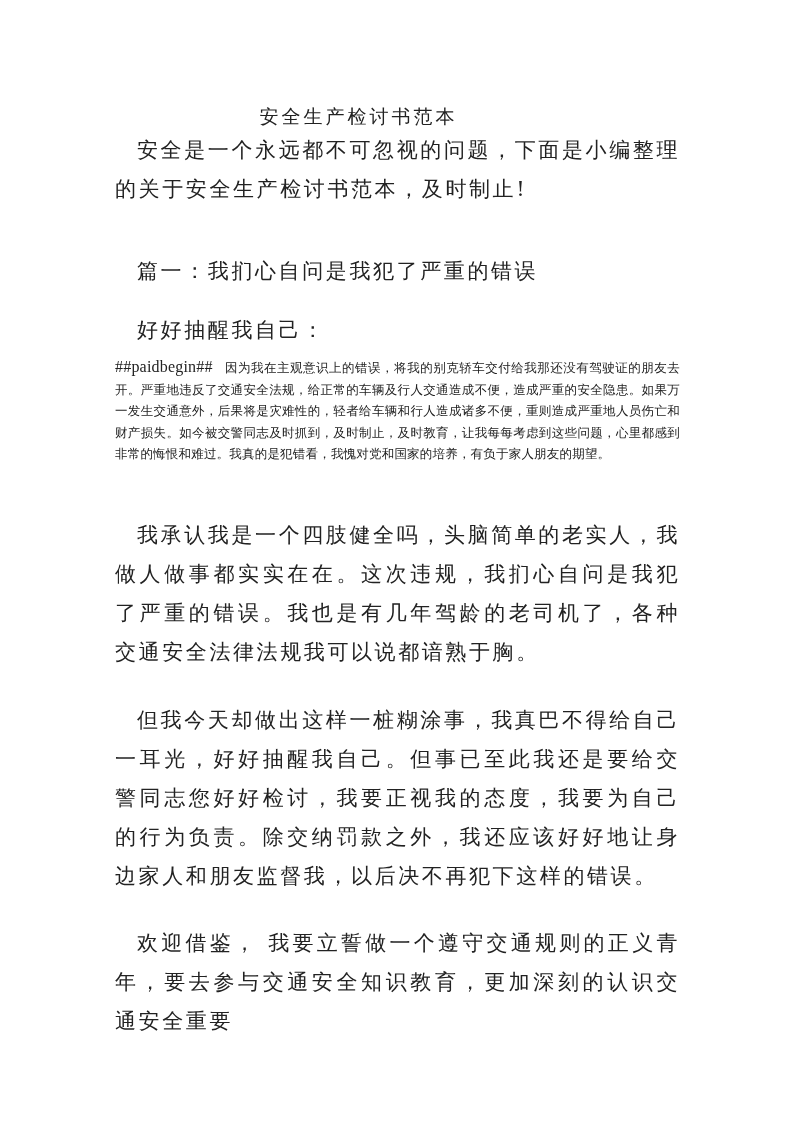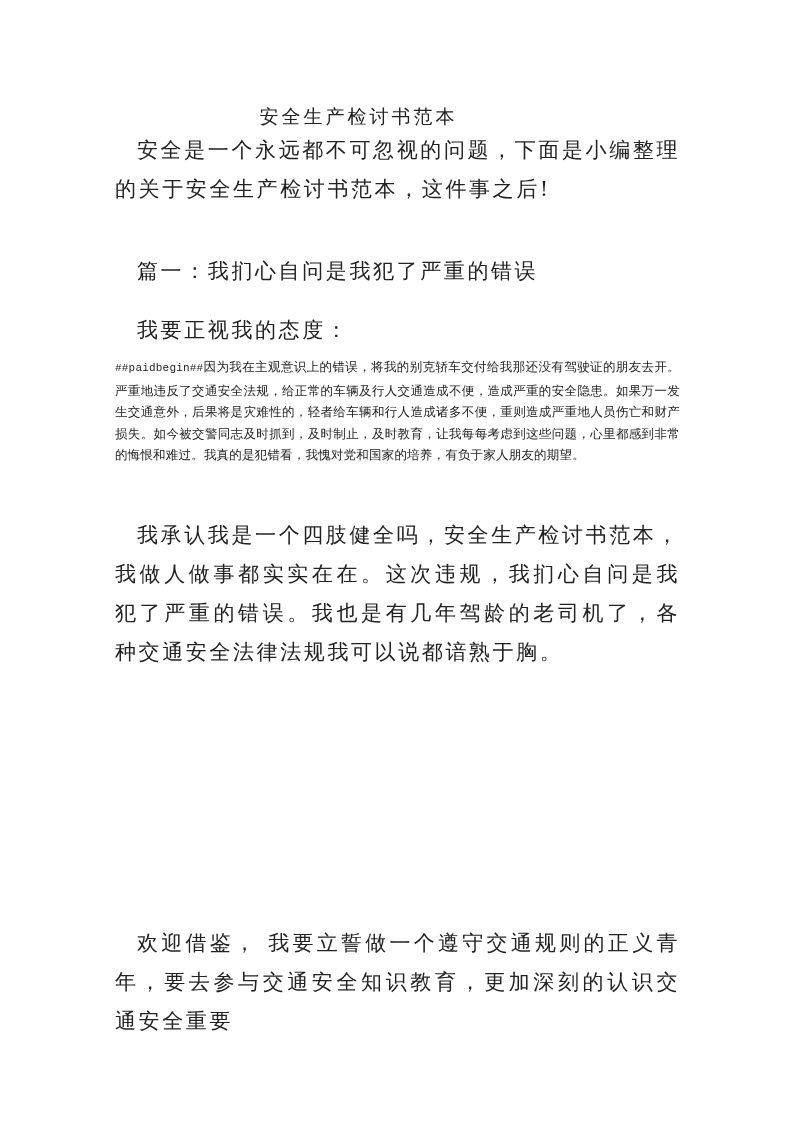--- a/index.html
+++ b/index.html
@@ -13,34 +13,35 @@
   .big {
     position: absolute; left: 115px; width: 565px;
     font-family: "DejaVu Serif", serif; font-size: 21px; line-height: 39px;
     letter-spacing: 2.6px; color: #222; text-align: justify;
   }
   .small {
     position: absolute; left: 115px; width: 565px;
     font-family: "DejaVu Serif", serif; font-size: 12.5px; line-height: 21.5px;
     color: #222; text-align: justify; letter-spacing: 0.2px;
   }
-  .marker { font-family: Liberation Mono, monospace; font-size: 11px; }
+  .marker { font-family: Liberation Serif, serif; font-size: 16px; margin-right: 12px; }
   .indent { text-indent: 22px; }
 </style>
 </head>
 <body>
 
 <div class="page">
   <div class="title">安全生产检讨书范本</div>
 
-  <div class="big indent" style="top:131px;">安全是一个永远都不可忽视的问题，下面是小编整理的关于安全生产检讨书范本，这件事之后!</div>
+  <div class="big indent" style="top:131px;">安全是一个永远都不可忽视的问题，下面是小编整理的关于安全生产检讨书范本，及时制止!</div>
 
   <div class="big indent" style="top:252px;">篇一：我扪心自问是我犯了严重的错误</div>
 
-  <div class="big indent" style="top:311px;">我要正视我的态度：</div>
+  <div class="big indent" style="top:311px;">好好抽醒我自己：</div>
 
   <div class="small" style="top:356px;"><span class="marker">##paidbegin##</span><span>因为我在主观意识上的错误，将我的别克轿车交付给我那还没有驾驶证的朋友去开。严重地违反了交通安全法规，给正常的车辆及行人交通造成不便，造成严重的安全隐患。如果万一发生交通意外，后果将是灾难性的，轻者给车辆和行人造成诸多不便，重则造成严重地人员伤亡和财产损失。如今被交警同志及时抓到，及时制止，及时教育，让我每每考虑到这些问题，心里都感到非常的悔恨和难过。我真的是犯错看，我愧对党和国家的培养，有负于家人朋友的期望。</span></div>
 
-  <div class="big indent" style="top:516px;">我承认我是一个四肢健全吗，安全生产检讨书范本，我做人做事都实实在在。这次违规，我扪心自问是我犯了严重的错误。我也是有几年驾龄的老司机了，各种交通安全法律法规我可以说都谙熟于胸。</div>
+  <div class="big indent" style="top:516px;">我承认我是一个四肢健全吗，头脑简单的老实人，我做人做事都实实在在。这次违规，我扪心自问是我犯了严重的错误。我也是有几年驾龄的老司机了，各种交通安全法律法规我可以说都谙熟于胸。</div>
 
+  <div class="big indent" style="top:701px;">但我今天却做出这样一桩糊涂事，我真巴不得给自己一耳光，好好抽醒我自己。但事已至此我还是要给交警同志您好好检讨，我要正视我的态度，我要为自己的行为负责。除交纳罚款之外，我还应该好好地让身边家人和朋友监督我，以后决不再犯下这样的错误。</div>
 
   <div class="big indent" style="top:924px;">欢迎借鉴， 我要立誓做一个遵守交通规则的正义青年，要去参与交通安全知识教育，更加深刻的认识交通安全重要</div>
 </div>
 
 </body></html>

